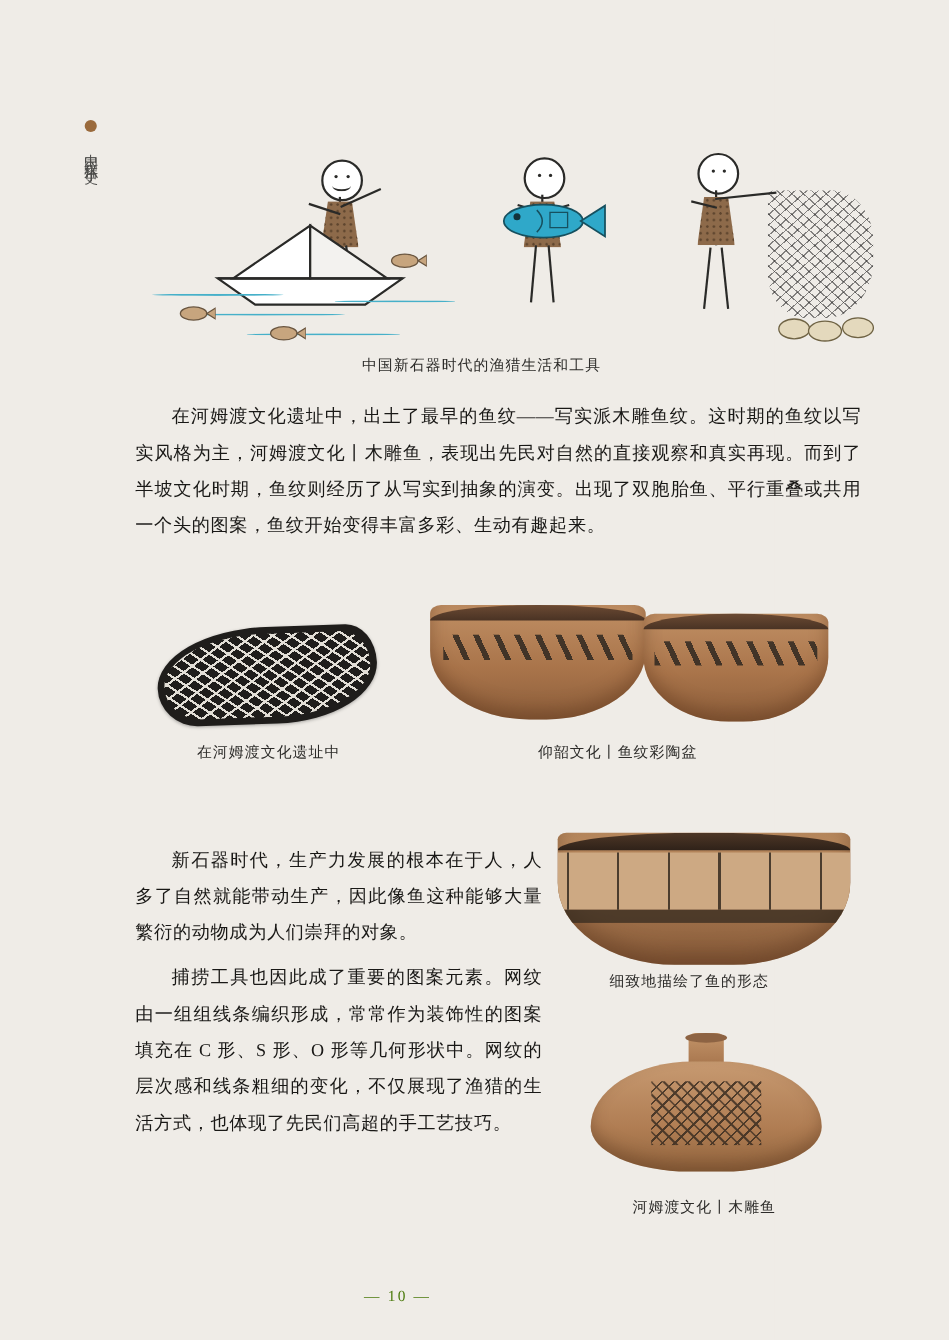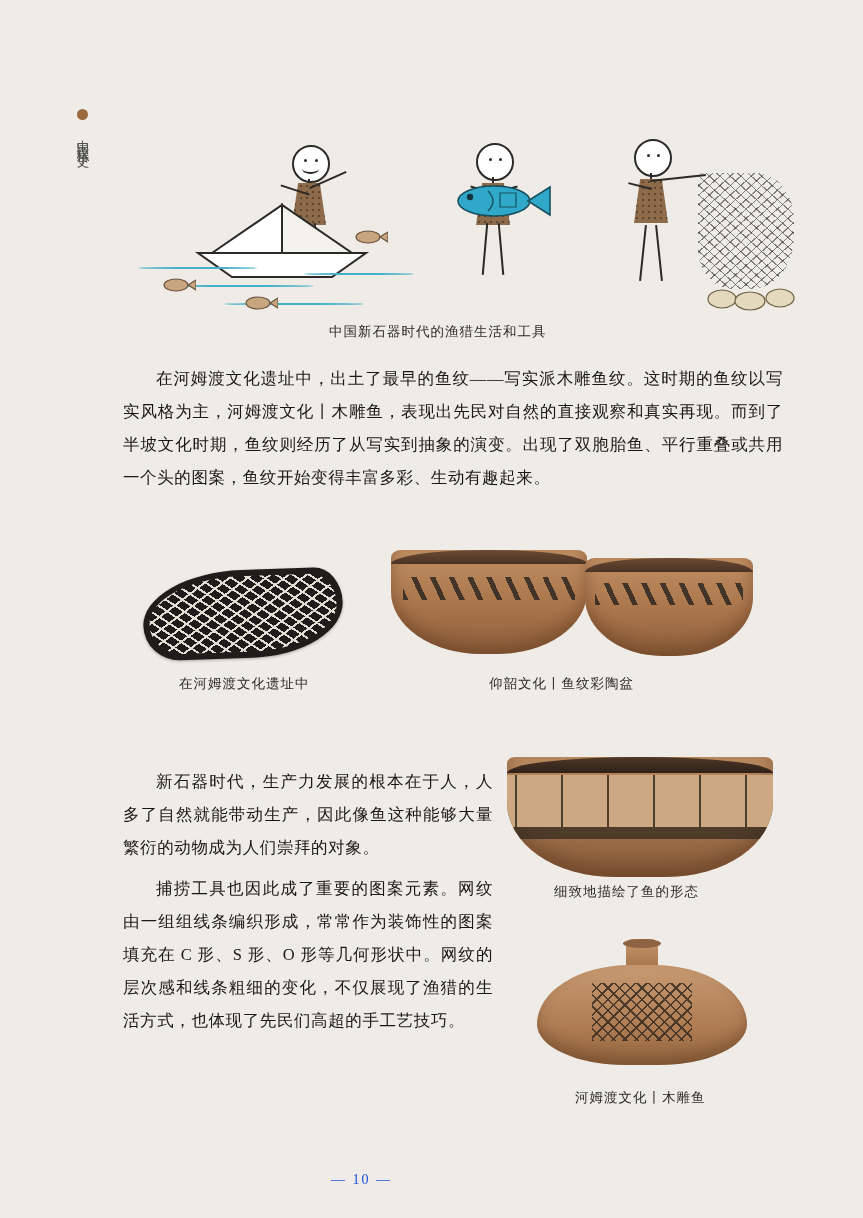--- a/index.html
+++ b/index.html
@@ -197,21 +197,21 @@
   .potB .neck:before{
     content:""; position:absolute; left:-3px; right:-3px; top:0; height:9px;
     background:#8d6343; border-radius:50%;
   }
 
   #cap-potA { left: 535px; top: 866px; }
   #cap-potB { left: 556px; top: 1072px; }
 
   .pagenum {
     position:absolute; left: 0; right: 0; top: 1155px;
-    text-align:center; font-size: 14px; color:#1d4ed8;
+    text-align:center; font-size: 14px; color:#4d7c0f;
     font-family:"Liberation Serif", serif; letter-spacing:2px;
   }
 </style>
 </head>
 <body>
 
 <div class="page">
 
   <div class="runhead">
     <div class="dot"></div>

